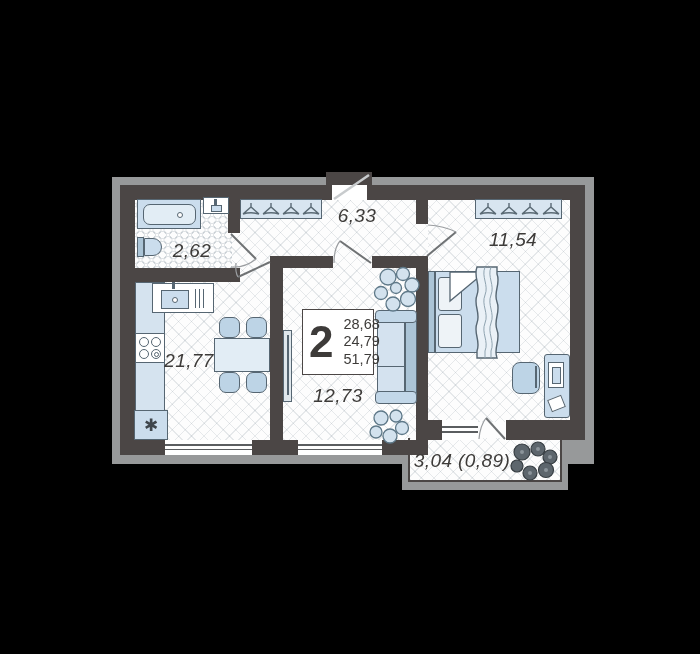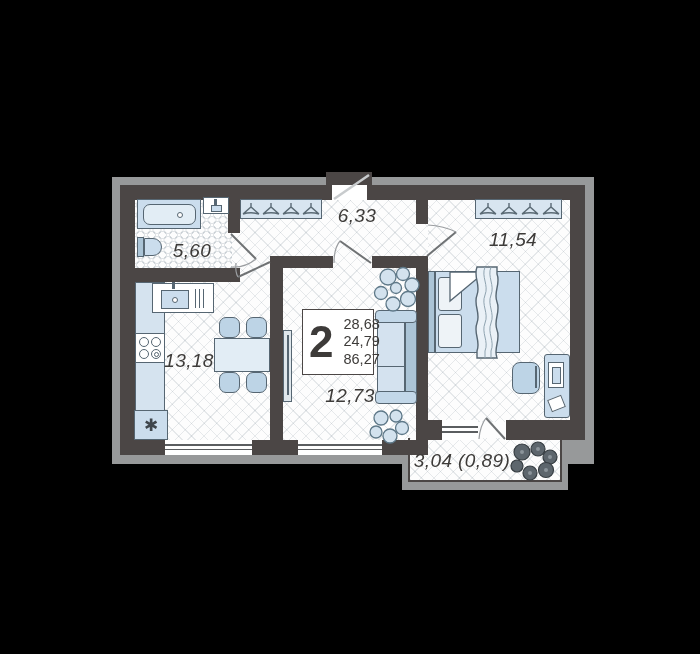--- a/index.html
+++ b/index.html
@@ -265,22 +265,22 @@
     <path d="M479,439 Q480,426 486,418" fill="none" stroke="#9a9da0" stroke-width="1.2"></path>
   </g>
 </svg>
 
 <div class="badge">
   <div class="num">2</div>
   <div class="sep"></div>
   <div class="areas">
     <span>28,68</span>
     <span>24,79</span>
-    <span>86,27</span>
-  </div>
-</div>
-
-<span class="lbl" style="left:192px;top:251px;">5,60</span>
+    <span>51,79</span>
+  </div>
+</div>
+
+<span class="lbl" style="left:192px;top:251px;">2,62</span>
 <span class="lbl" style="left:357px;top:216px;">6,33</span>
 <span class="lbl" style="left:513px;top:240px;">11,54</span>
-<span class="lbl" style="left:189px;top:361px;">13,18</span>
-<span class="lbl" style="left:338px;top:396px;margin-left:12px;">12,73</span>
+<span class="lbl" style="left:189px;top:361px;">21,77</span>
+<span class="lbl" style="left:338px;top:396px;">12,73</span>
 <span class="lbl" style="left:462px;top:461px;">3,04 (0,89)</span>
 
 </body></html>

